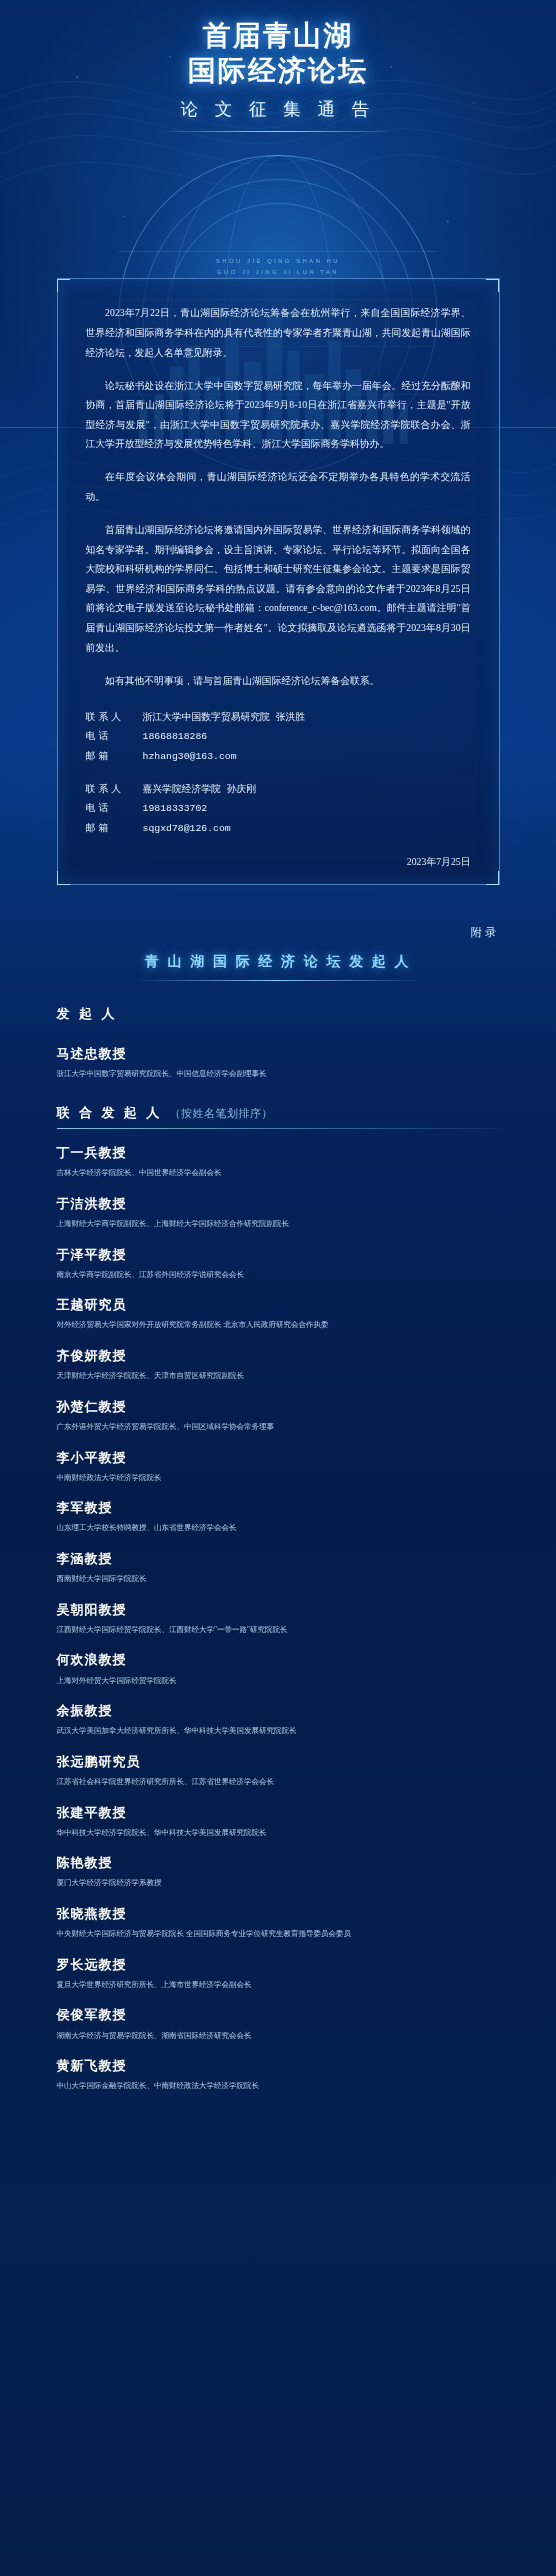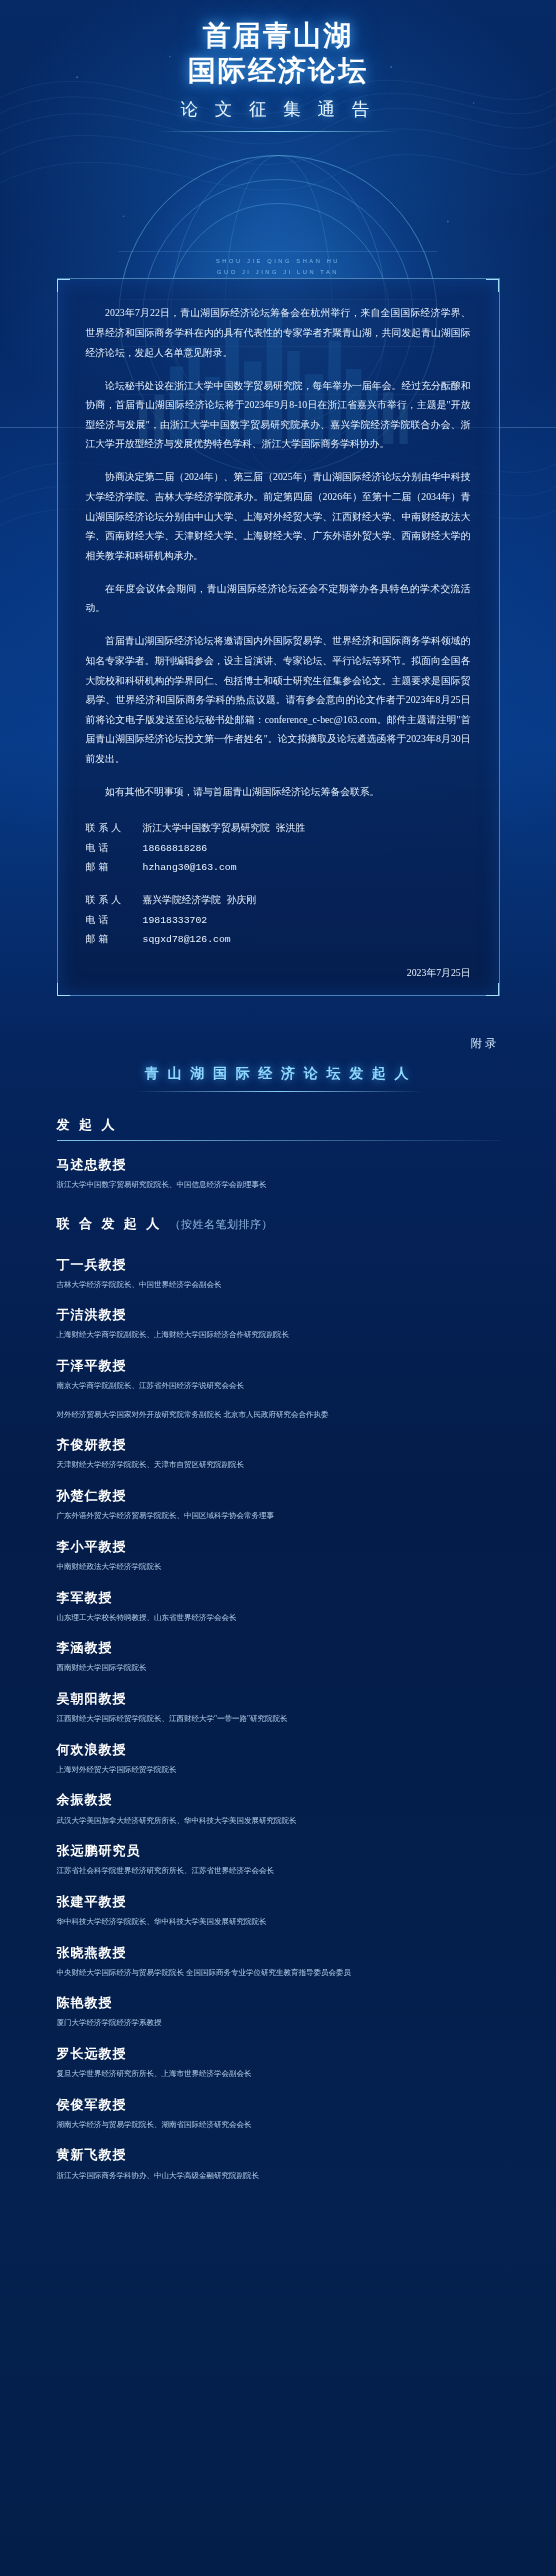--- a/index.html
+++ b/index.html
@@ -289,21 +289,20 @@
   </div>
 
   <div class="card">
     <span class="corner tl"></span>
     <span class="corner tr"></span>
     <span class="corner bl"></span>
     <span class="corner br"></span>
 
     <p class="para">2023年7月22日，青山湖国际经济论坛筹备会在杭州举行，来自全国国际经济学界、世界经济和国际商务学科在内的具有代表性的专家学者齐聚青山湖，共同发起青山湖国际经济论坛，发起人名单意见附录。</p>
     <p class="para">论坛秘书处设在浙江大学中国数字贸易研究院，每年举办一届年会。经过充分酝酿和协商，首届青山湖国际经济论坛将于2023年9月8-10日在浙江省嘉兴市举行，主题是"开放型经济与发展"，由浙江大学中国数字贸易研究院承办、嘉兴学院经济学院联合办会、浙江大学开放型经济与发展优势特色学科、浙江大学国际商务学科协办。</p>
-    <p class="para">协商决定第二届（2024年）、第三届（2025年）青山湖国际经济论坛分别由华中科技大学经济学院、吉林大学经济学院承办。前定第四届（2026年）至第十二届（2034年）青山湖国际经济论坛分别由中山大学、上海对外经贸大学、江西财经大学、中南财经政法大学、西南财经大学、天津财经大学、上海财经大学、广东外语外贸大学、西南财经大学的相关教学和科研机构承办。</p>
     <p class="para">在年度会议体会期间，青山湖国际经济论坛还会不定期举办各具特色的学术交流活动。</p>
     <p class="para">首届青山湖国际经济论坛将邀请国内外国际贸易学、世界经济和国际商务学科领域的知名专家学者。期刊编辑参会，设主旨演讲、专家论坛、平行论坛等环节。拟面向全国各大院校和科研机构的学界同仁、包括博士和硕士研究生征集参会论文。主题要求是国际贸易学、世界经济和国际商务学科的热点议题。请有参会意向的论文作者于2023年8月25日前将论文电子版发送至论坛秘书处邮箱：conference_c-bec@163.com。邮件主题请注明"首届青山湖国际经济论坛投文第一作者姓名"。论文拟摘取及论坛遴选函将于2023年8月30日前发出。</p>
     <p class="para">如有其他不明事项，请与首届青山湖国际经济论坛筹备会联系。</p>
 
     <div class="contacts">
       <div class="contact-block">
         <div class="contact-row">
           <div class="lab">联系人</div>
           <div class="val">浙江大学中国数字贸易研究院 张洪胜</div>
         </div>
@@ -365,20 +364,21 @@
     </div>
     <div class="person">
       <div class="pname">于洁洪教授</div>
       <div class="paff">上海财经大学商学院副院长、上海财经大学国际经济合作研究院副院长</div>
     </div>
     <div class="person">
       <div class="pname">于泽平教授</div>
       <div class="paff">南京大学商学院副院长、江苏省外国经济学说研究会会长</div>
     </div>
     <div class="person">
+      <div class="pname">王越研究员</div>
       <div class="paff">对外经济贸易大学国家对外开放研究院常务副院长
 北京市人民政府研究会合作执委</div>
     </div>
     <div class="person">
       <div class="pname">齐俊妍教授</div>
       <div class="paff">天津财经大学经济学院院长、天津市自贸区研究院副院长</div>
     </div>
     <div class="person">
       <div class="pname">孙楚仁教授</div>
       <div class="paff">广东外语外贸大学经济贸易学院院长、中国区域科学协会常务理事</div>
@@ -407,40 +407,40 @@
       <div class="pname">余振教授</div>
       <div class="paff">武汉大学美国加拿大经济研究所所长、华中科技大学美国发展研究院院长</div>
     </div>
     <div class="person">
       <div class="pname">张远鹏研究员</div>
       <div class="paff">江苏省社会科学院世界经济研究所所长、江苏省世界经济学会会长</div>
     </div>
     <div class="person">
       <div class="pname">张建平教授</div>
       <div class="paff">华中科技大学经济学院院长、华中科技大学美国发展研究院院长</div>
+    </div>
+    <div class="person">
+      <div class="pname">陈艳教授</div>
+      <div class="paff">厦门大学经济学院经济学系教授</div>
     </div>
     <div class="person">
       <div class="pname">张晓燕教授</div>
       <div class="paff">中央财经大学国际经济与贸易学院院长
 全国国际商务专业学位研究生教育指导委员会委员</div>
     </div>
     <div class="person">
-      <div class="pname">陈艳教授</div>
-      <div class="paff">厦门大学经济学院经济学系教授</div>
-    </div>
-    <div class="person">
       <div class="pname">罗长远教授</div>
       <div class="paff">复旦大学世界经济研究所所长、上海市世界经济学会副会长</div>
     </div>
     <div class="person">
       <div class="pname">侯俊军教授</div>
       <div class="paff">湖南大学经济与贸易学院院长、湖南省国际经济研究会会长</div>
     </div>
     <div class="person">
       <div class="pname">黄新飞教授</div>
-      <div class="paff">浙江大学国际商务学科协办、中山大学高级金融研究院副院长</div>
+      <div class="paff">中山大学国际金融学院院长、中南财经政法大学经济学院院长</div>
     </div>
   </div>
 
   <div class="bottom-space"></div>
 
 </div>
 
 
 </body></html>

